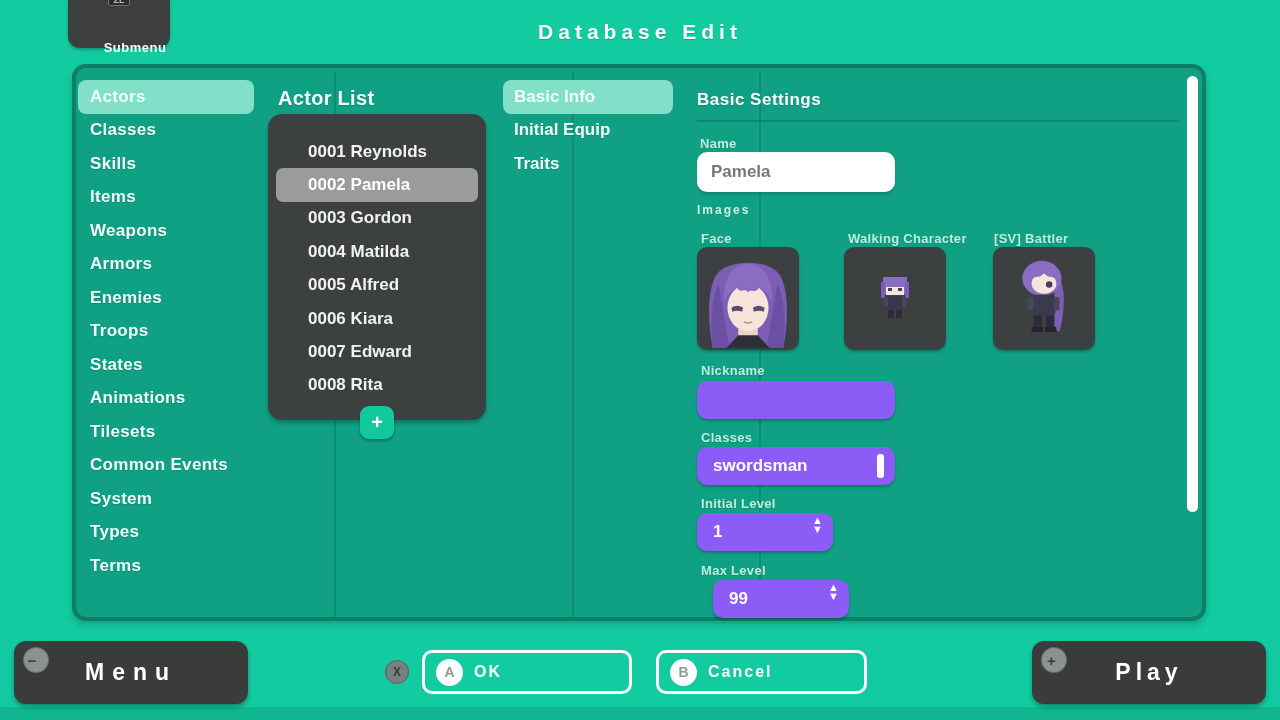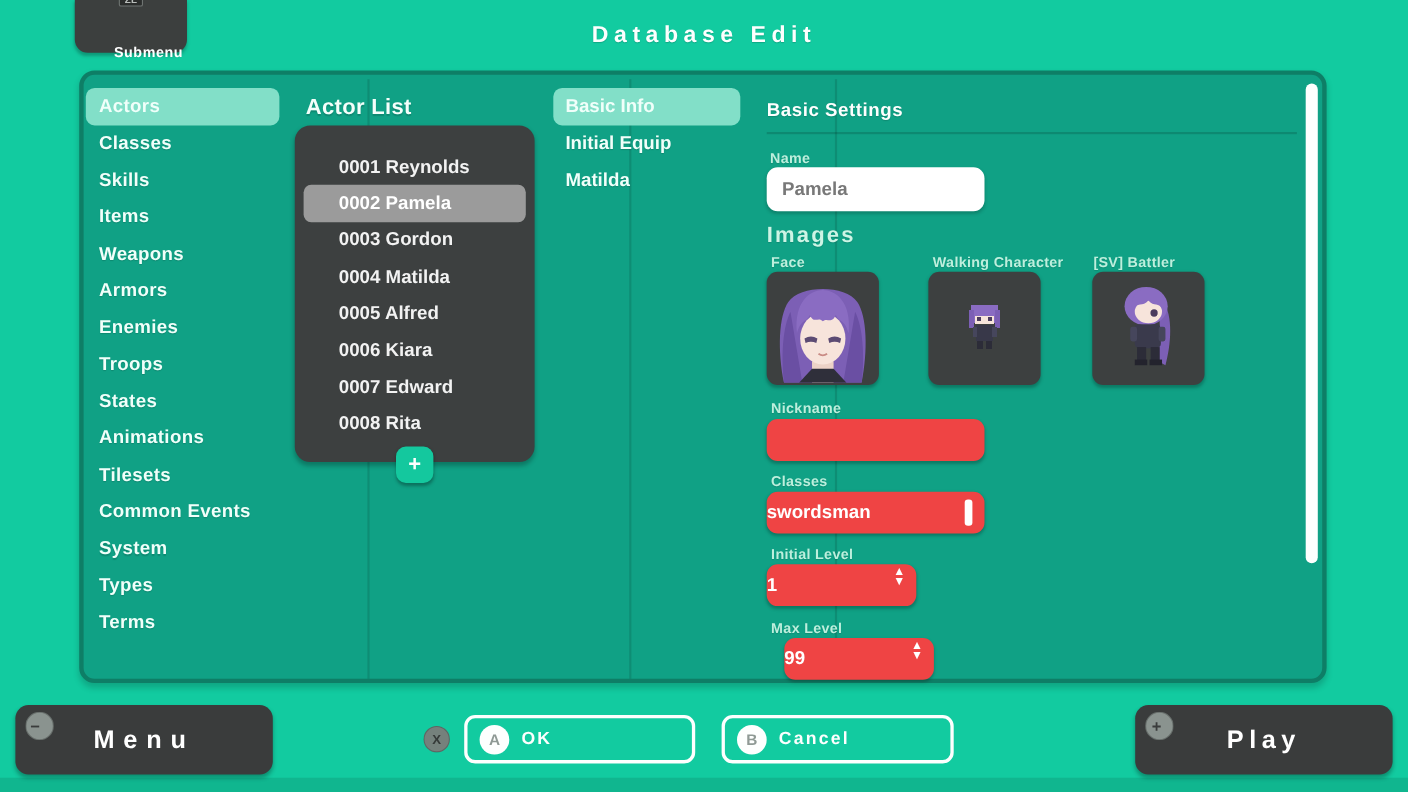--- a/index.html
+++ b/index.html
@@ -79,27 +79,27 @@
     text-shadow:0 1px 1px rgba(0,0,0,0.15);
   }
   .tab-item.selected { background:#82dfc8; text-shadow:none; }
   
   .form-header { position:absolute; left:697px; top:90px; color:#fdfffe; font-size:17px; letter-spacing:0.5px; text-shadow:0 1px 1px rgba(0,0,0,0.15); }
   .h-rule { position:absolute; left:697px; top:120px; width:482px; height:2px; background:rgba(0,0,0,0.15); }
   .field-label {
     position:absolute; color:#bdefdd; font-size:13px; letter-spacing:0.3px;
     text-shadow:0 1px 1px rgba(0,0,0,0.12);
   }
-  .images-header { position:absolute; left:697px; top:203px; color:#cdf4e5; font-size:20px; letter-spacing:2px; text-shadow:0 1px 1px rgba(0,0,0,0.12); }
+  .images-header { position:absolute; left:697px; top:203px; color:#cdf4e5; font-size:12px; letter-spacing:2px; text-shadow:0 1px 1px rgba(0,0,0,0.12); }
   .input-box {
     position:absolute; border-radius:10px; display:flex; align-items:center;
     font-size:17px; cursor:text;
   }
   .input-white { background:#fff; color:#787878; box-shadow:0 2px 3px rgba(0,0,0,0.18); padding-left:14px; }
-  .input-dark { background:#ef4444; color:#fff; box-shadow:0 2px 3px rgba(0,0,0,0.25); }
+  .input-dark { background:#8b5cf6; color:#fff; box-shadow:0 2px 3px rgba(0,0,0,0.25); padding-left:16px; }
   .name-input { left:697px; top:152px; width:198px; height:40px; }
   .nickname-input { left:697px; top:381px; width:198px; height:38px; }
   .classes-input { left:697px; top:447px; width:198px; height:38px; cursor:pointer; }
   .classes-cursor {
     position:absolute; right:11px; top:7px; width:7px; height:24px;
     background:#fff; border-radius:3px;
   }
   .level-input { width:136px; height:38px; cursor:default; }
   .initial-level-input { left:697px; top:513px; }
   .max-level-input { left:697px; top:580px;margin-left:16px; }
@@ -206,21 +206,21 @@
       <div class="actor-item">0008 Rita</div>
     </div>
     <div class="add-btn">
       <span>+</span>
     </div>
   </div>
 
   <div class="tab-list">
     <div class="tab-item selected">Basic Info</div>
     <div class="tab-item">Initial Equip</div>
-    <div class="tab-item">Matilda</div>
+    <div class="tab-item">Traits</div>
   </div>
 
   <div class="form-header">Basic Settings</div>
   <div class="h-rule"></div>
 
   <div class="field-label" style="left:700px; top:136px;">Name</div>
   <div class="input-box input-white name-input">
     <span>Pamela</span>
   </div>
 

